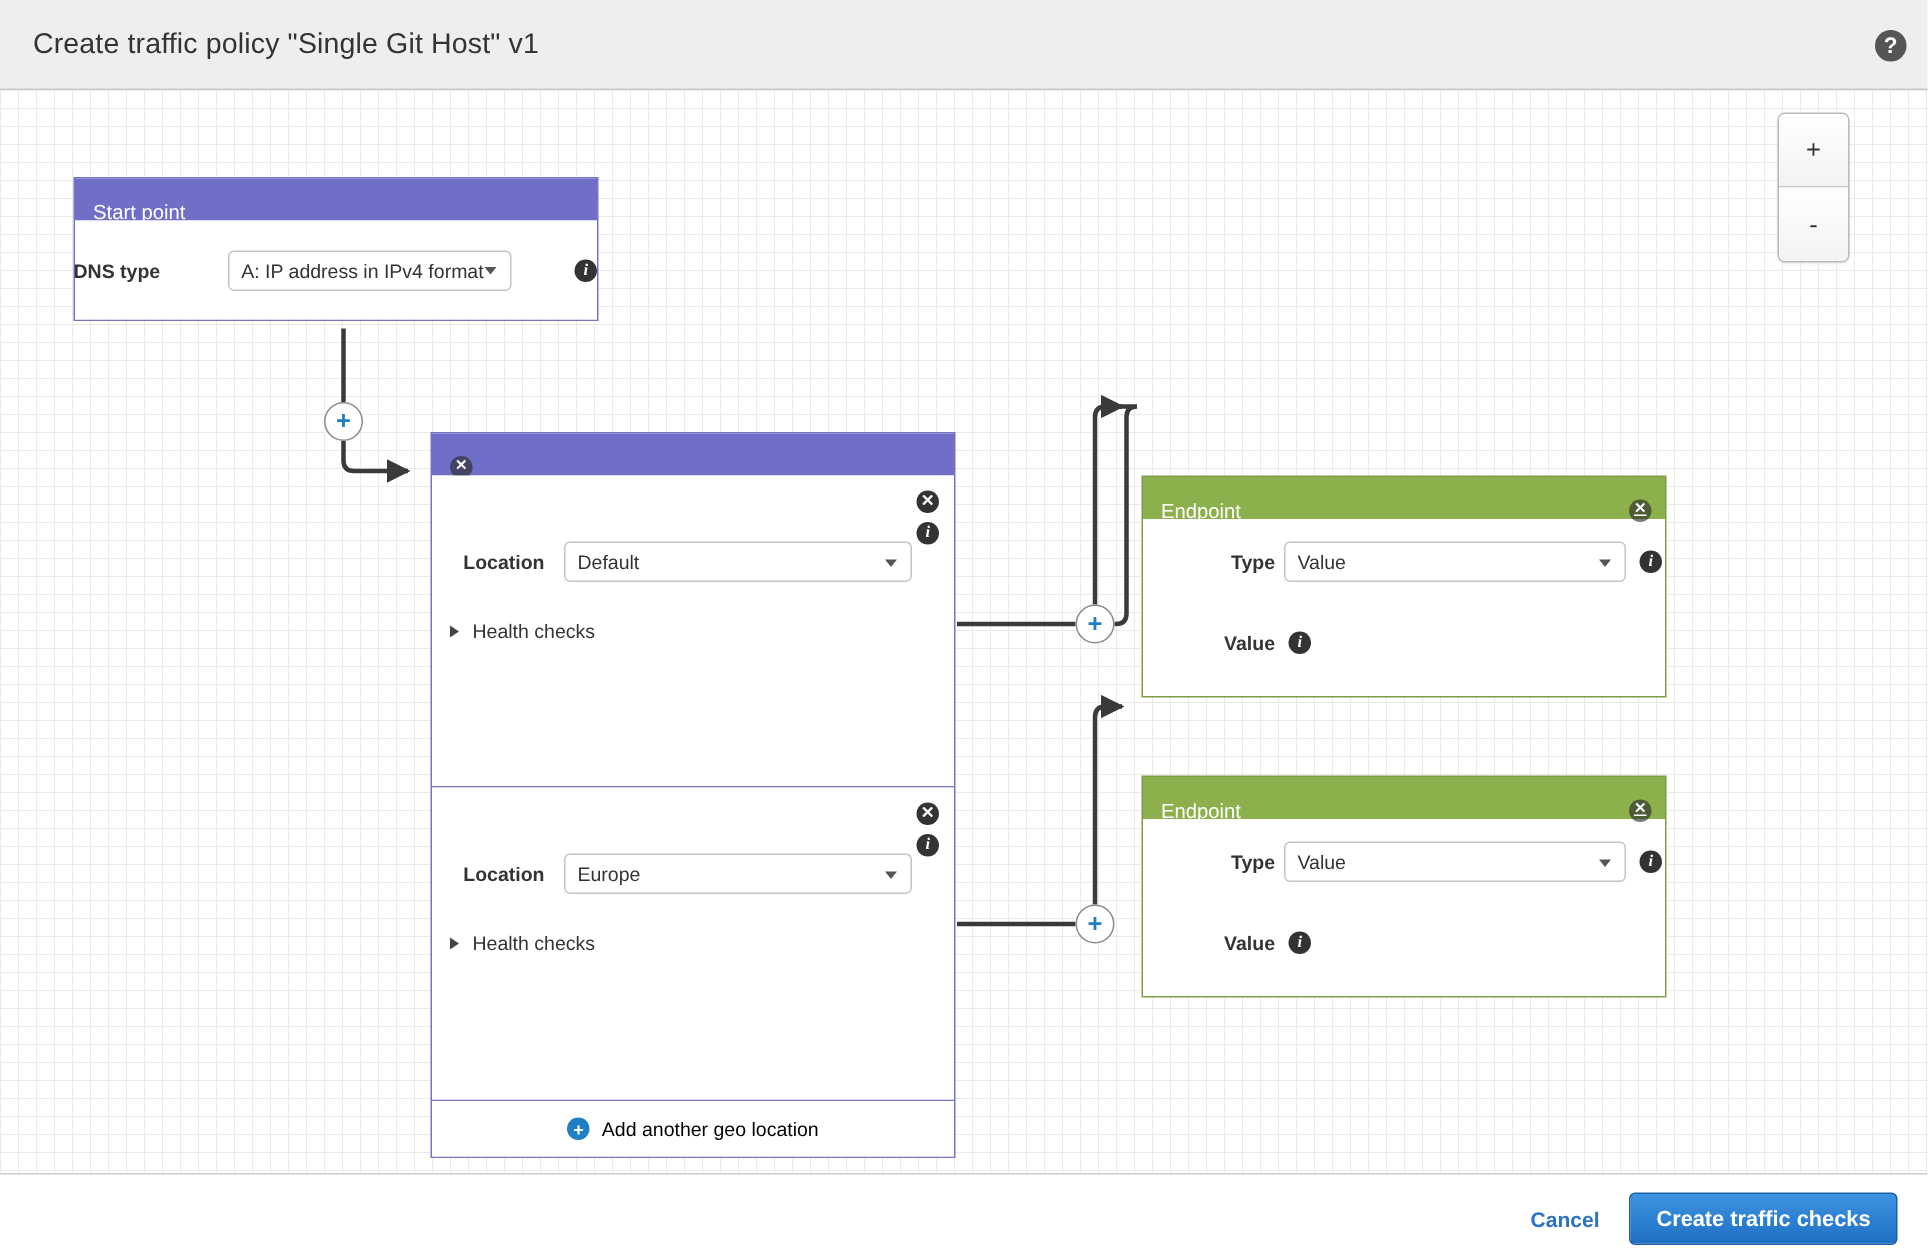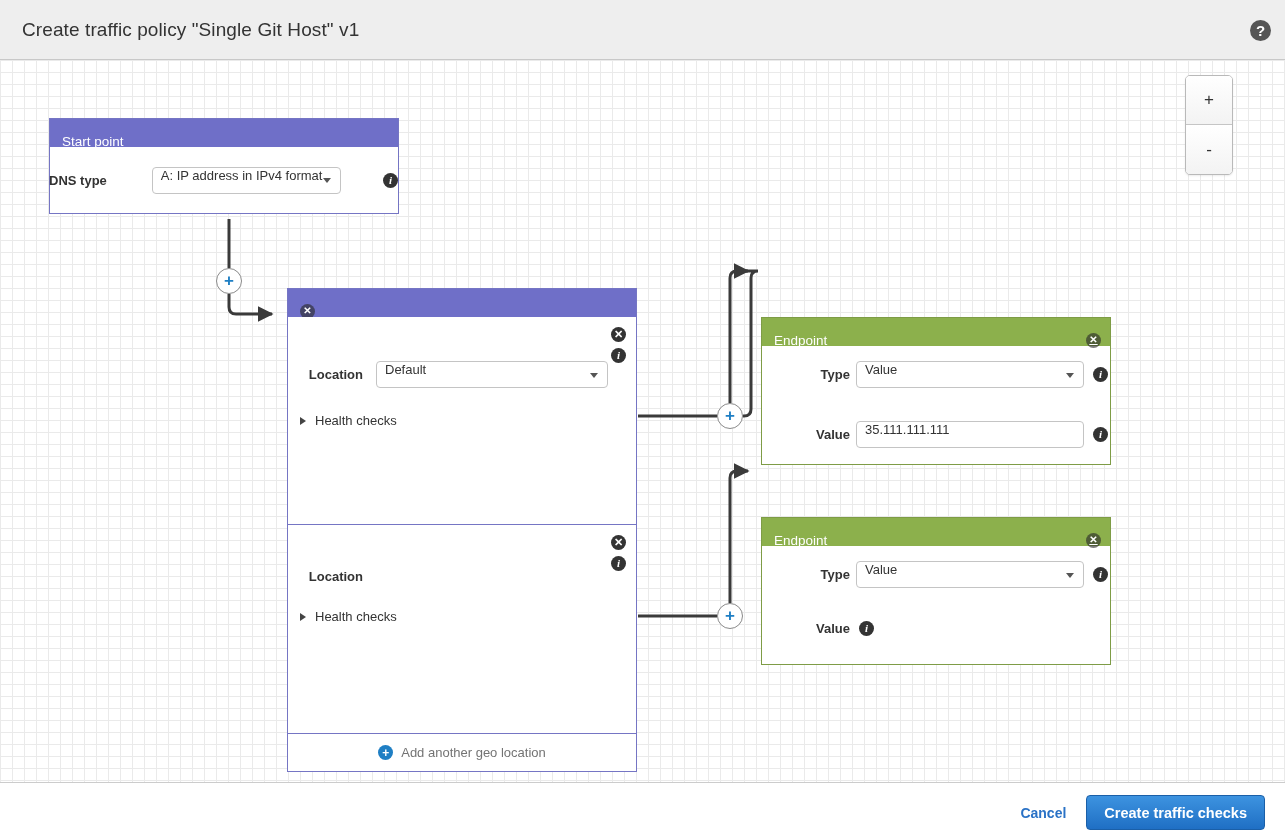--- a/index.html
+++ b/index.html
@@ -131,21 +131,21 @@
     text-align: right;
     white-space: nowrap;
   }
   .sel, .txt {
     height: 27px;
     border: 1px solid #c4c4c4;
     border-radius: 4px;
     background: #ffffff;
     font-size: 13px;
     color: #333333;
-    display: flex; align-items: flex-start;
+    display: flex; align-items: center;
     padding: 0 8px;
     position: relative;
     font-family: "Liberation Sans", sans-serif;
     cursor: pointer;
   }
   .sel .caret {
     position: absolute; right: 9px; top: 50%;
     width: 0; height: 0;
     border-left: 4.5px solid transparent;
     border-right: 4.5px solid transparent;
@@ -180,21 +180,21 @@
     display: flex; align-items: center; justify-content: center;
     cursor: pointer;
   }
   .plus-blue {
     width: 15px; height: 15px; border-radius: 50%;
     background: #1f7fc4;
     color: #ffffff; font-size: 12px; font-weight: bold; line-height: 1;
     display: inline-flex; align-items: center; justify-content: center;
     margin-right: 8px;
   }
-  .geo-footer-label { font-size: 13px; color: #737373; }
+  .geo-footer-label { font-size: 13px; color: #000000; }
 
   
   #start-node { left: 49px; top: 58px; width: 350px; }
   #start-body { height: 66px; display: flex; align-items: center; }
 
   
   .endpoint-node { width: 350px; }
   #endpoint-1 { left: 761px; top: 257px; }
   #endpoint-2 { left: 761px; top: 457px; }
   .endpoint-body { height: 118px; padding-top: 15px; }
@@ -309,20 +309,24 @@
         <span class="tri"></span>
         <span class="disclosure-label">Health checks</span>
       </div>
     </div>
 
     <div class="geo-section" id="geo-section-2">
       <span class="circ-icon icon-dark geo-sec-close">✕</span>
       <span class="circ-icon icon-info geo-sec-info">i</span>
       <div class="field-row" style="padding-top:44px;">
         <span class="field-label" style="width:75px;">Location</span>
+        <div class="sel" style="width:232px; margin-left:13px;">
+          <span>Europe</span>
+          <span class="caret"></span>
+        </div>
       </div>
       <div class="disclosure" style="margin:25px 0 0 12px;">
         <span class="tri"></span>
         <span class="disclosure-label">Health checks</span>
       </div>
     </div>
 
     <div class="geo-footer">
       <span class="plus-blue">+</span>
       <span class="geo-footer-label">Add another geo location</span>
@@ -338,23 +342,20 @@
       <div class="field-row">
         <span class="field-label" style="width:88px;">Type</span>
         <div class="sel" style="width:228px; margin-left:6px;">
           <span>Value</span>
           <span class="caret"></span>
         </div>
         <span class="circ-icon icon-info" style="margin-left:9px;">i</span>
       </div>
       <div class="field-row" style="margin-top:33px;">
         <span class="field-label" style="width:88px;">Value</span>
-        <div class="txt" style="width:228px; margin-left:6px;">
-          <span>35.111.111.111</span>
-        </div>
         <span class="circ-icon icon-info" style="margin-left:9px;">i</span>
       </div>
     </div>
   </div>
 
   <div class="node green endpoint-node" id="endpoint-2">
     <div class="node-header">
       <span class="title">Endpoint</span>
       <span class="circ-icon icon-header-close">✕</span>
     </div>

